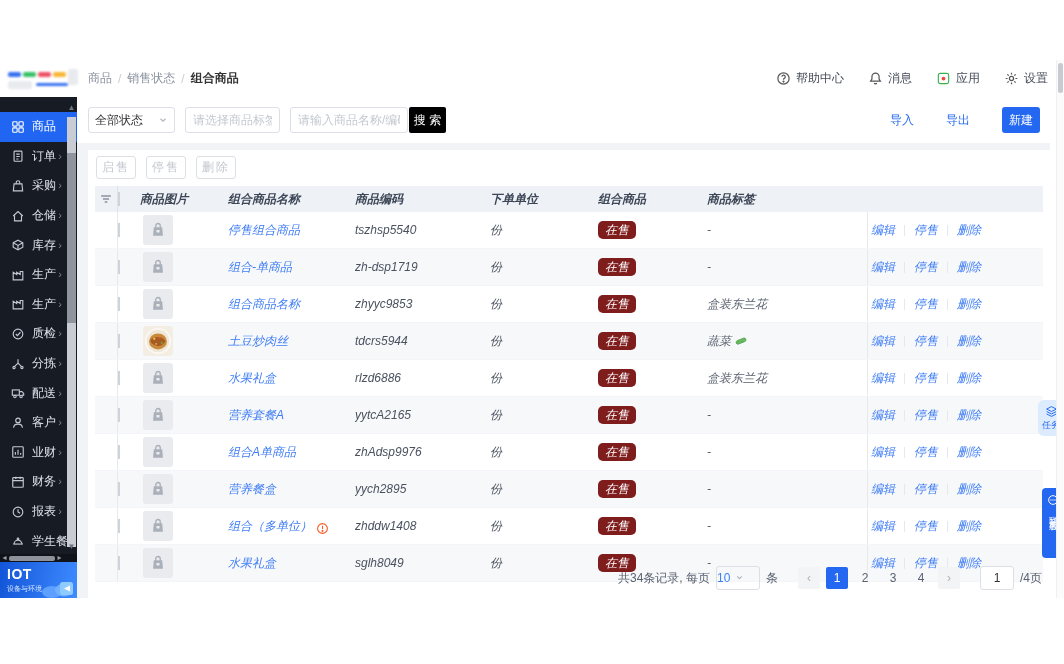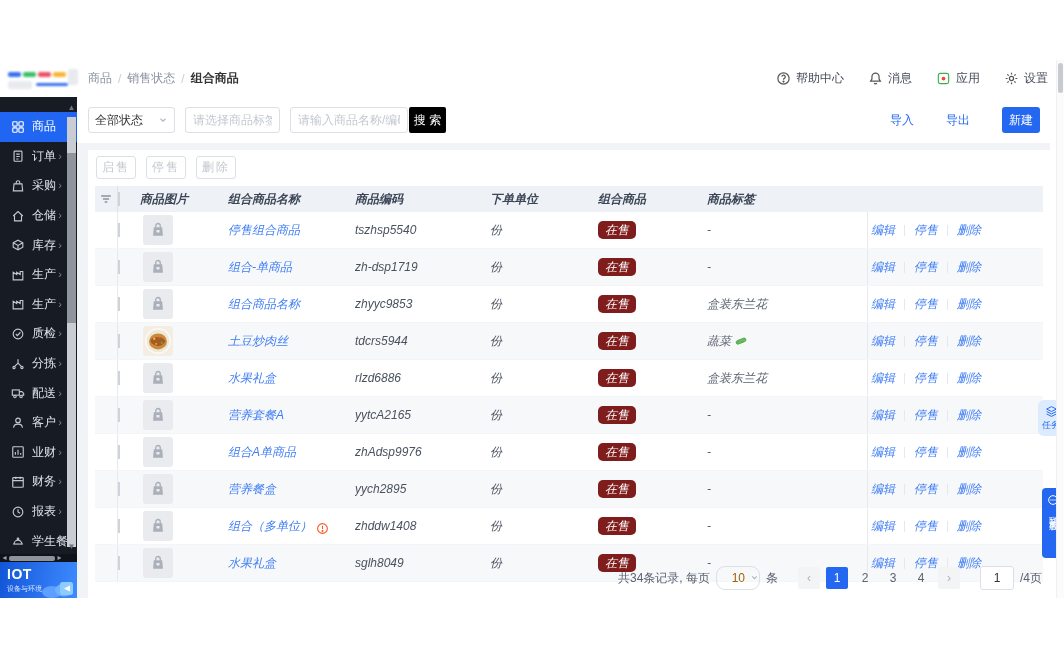--- a/index.html
+++ b/index.html
@@ -87,21 +87,21 @@
   .img-photo{width:30px;height:30px;border-radius:3px;margin-left:3px;overflow:hidden;}
   .name-link{color:#3d7cf5;cursor:pointer;display:inline-flex;align-items:flex-end;gap:4px;}
   .info-ic{width:13px;height:13px;display:inline-flex;}
   .badge{display:inline-block;width:38px;height:18px;line-height:18px;text-align:center;border-radius:5px;background:#7f1d1d;color:#fff;font-size:12px;}
   .tag-cell{display:flex;align-items:center;gap:3px;color:#5a6270;}
   .tag-ic{width:14px;height:12px;display:inline-flex;}
   .op-link{color:#3d7cf5;cursor:pointer;font-size:12px;}
   .op-sep{width:1px;height:11px;background:#e5e8ed;margin:0 9px;}
 
   .pagination{position:absolute;right:8px;bottom:8px;display:flex;align-items:center;gap:6px;font-size:12px;color:#5a6270;}
-  .pp-select{width:42px;height:22px;border:1px solid #dcdfe6;border-radius:9px;display:flex;align-items:center;justify-content:flex-end;gap:5px;color:#a16207;cursor:pointer;}
+  .pp-select{width:42px;height:22px;border:1px solid #dcdfe6;border-radius:3px;display:flex;align-items:center;justify-content:flex-start;gap:5px;color:#3b82f6;cursor:pointer;}
   .pg-btn{width:22px;height:22px;border-radius:2px;display:flex;align-items:center;justify-content:center;cursor:pointer;}
   .pg-arrow{background:#f3f4f6;color:#aeb4bd;}
   .pg-num{color:#5a6270;}
   .pg-num.active{background:#2468f2;color:#fff;}
   .pg-input{width:28px;height:20px;border:1px solid #dcdfe6;border-radius:3px;text-align:center;font-size:12px;color:#333;
             font-family:"Liberation Sans",sans-serif;}
   .pg-gap{width:8px;}
 
   
   .float-task{position:absolute;right:0;top:340px;width:26px;height:36px;background:#dcebfd;border-radius:6px 0 0 6px;

